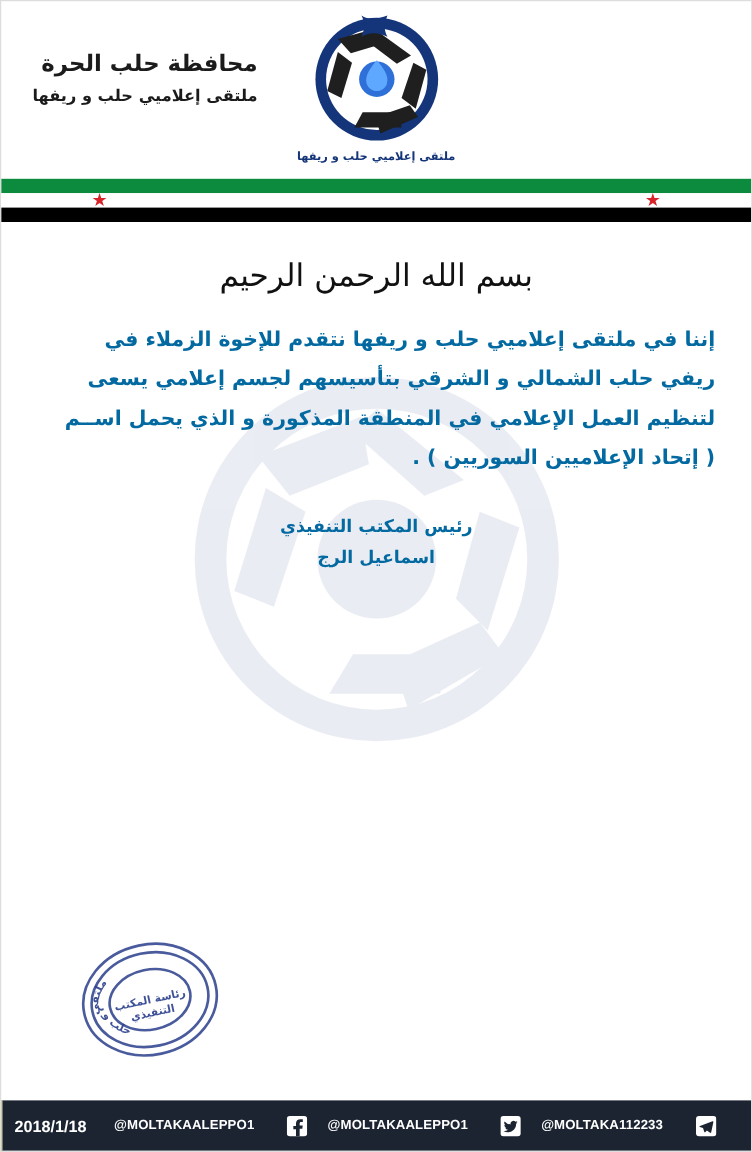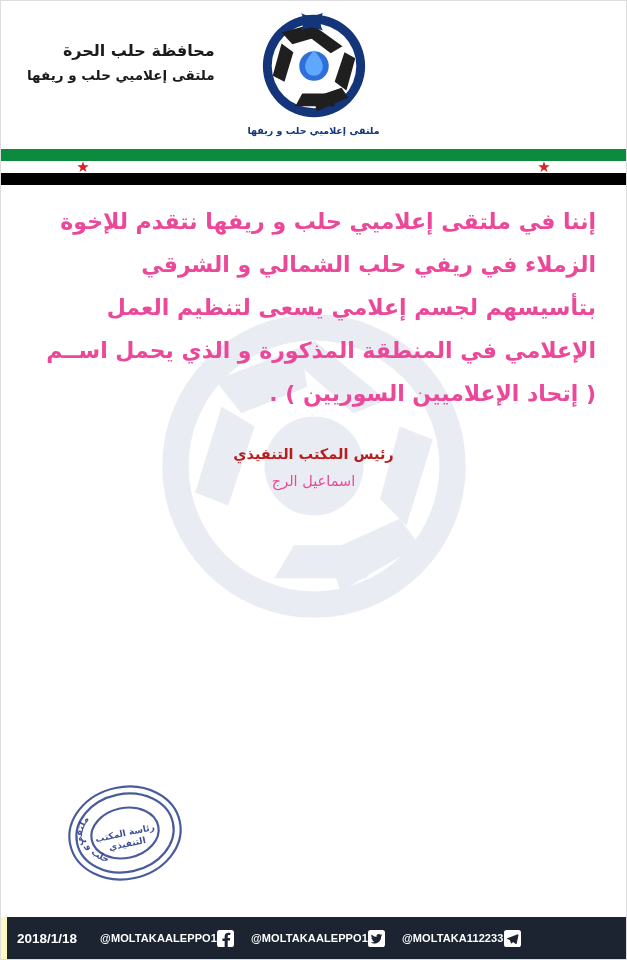--- a/index.html
+++ b/index.html
@@ -47,21 +47,21 @@
     flex-direction: row;
     align-items: flex-start;
     justify-content: flex-start;
   }
   .header-titles {
     margin-top: 26px;
     text-align: right;
     line-height: 1.7;
   }
   .header-title-main {
-    font-size: 16px;
+    font-size: 19px;
     color: #1b1b1b;
     font-weight: bold;
     letter-spacing: 0;
   }
   .header-title-sub {
     font-size: 13.5px;
     color: #1b1b1b;
     font-weight: bold;
   }
   .logo-wrap {
@@ -118,48 +118,48 @@
   }
   .basmala {
     text-align: center;
     font-size: 26px;
     color: #111111;
     font-family: "DejaVu Sans", sans-serif;
     margin: 14px 0 22px 0;
     letter-spacing: -1px;
   }
   p.para {
-    font-size: 22px;
+    font-size: 17px;
     line-height: 1.95;
-    color: #ec4899;
+    color: #0369a1;
     font-weight: bold;
     margin: 0 0 26px 12px;
     text-align: right;
   }
   p.para.last { margin-bottom: 32px; }
   .victory {
     text-align: center;
     font-size: 18.5px;
     font-weight: bold;
     color: #111111;
     margin: 14px 0 26px 0;
   }
   .signature {
     text-align: center;
     line-height: 1.8;
   }
   .sign-role {
     font-size: 14.5px;
-    color: #b91c1c;
+    color: #0369a1;
     font-weight: bold;
   }
   .sign-name {
     font-size: 14.5px;
-    color: #ec4899;
-    font-weight: normal;
+    color: #0369a1;
+    font-weight: bold;
   }
 
   
   .stamp-wrap {
     position: absolute;
     left: 58px;
     bottom: 66px;
     width: 132px;
     height: 120px;
     z-index: 3;
@@ -187,40 +187,41 @@
   }
   .social-item {
     display: flex;
     flex-direction: row-reverse;
     align-items: center;
     color: #ffffff;
     font-size: 11px;
     font-weight: bold;
     padding: 0 6px;
     direction: ltr;
+    gap: 27px;
   }
   .social-item .handle {
     font-family: "Liberation Sans", sans-serif;
     font-size: 11px;
     letter-spacing: 0.1px;
     margin-left: 5px;
   }
   .social-ic {
     width: 17px;
     height: 17px;
     display: inline-block;
     flex: 0 0 auto;
   }
   .footer-date {
     color: #ffffff;
     font-family: "Liberation Sans", sans-serif;
     font-size: 13.5px;
     font-weight: bold;
     padding: 0 12px 0 10px;
-    border-left: 6px solid #fef9c3;
+    border-left: 1px solid #fef9c3;
     height: 100%;
     display: flex;
     align-items: center;
     direction: ltr;
   }
 </style>
 </head>
 <body>
 
 <div class="page">
@@ -268,20 +269,21 @@
 
   <div class="flagbar">
     <div class="flag-stripe flag-green"></div>
     <div class="flag-stripe flag-white"></div>
     <div class="flag-stripe flag-black"></div>
     <div class="flag-star s1">★</div>
     <div class="flag-star s2">★</div>
   </div>
 
   <div class="content">
+    <div class="basmala">بسم الله الرحمن الرحيم</div>
 
     <p class="para">إننا في ملتقى إعلاميي حلب و ريفها نتقدم للإخوة الزملاء في ريفي حلب الشمالي و الشرقي بتأسيسهم لجسم إعلامي يسعى لتنظيم العمل الإعلامي في المنطقة المذكورة و الذي يحمل اســم ( إتحاد الإعلاميين السوريين ) .</p>
 
 
     <div class="signature">
       <div class="sign-role">رئيس المكتب التنفيذي</div>
       <div class="sign-name">اسماعيل الرج</div>
     </div>
   </div>
 

